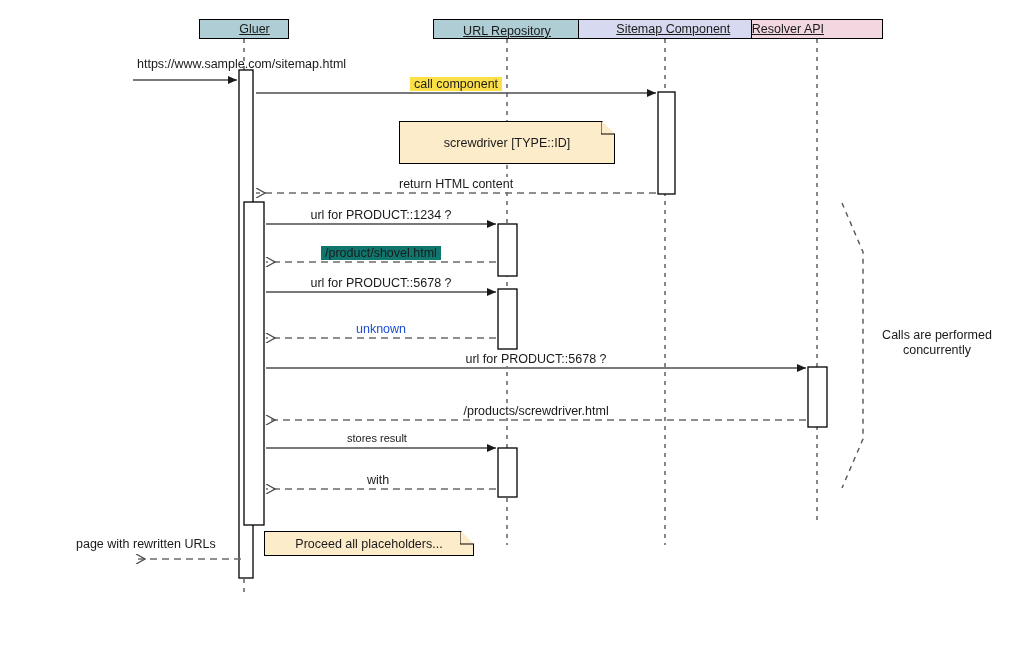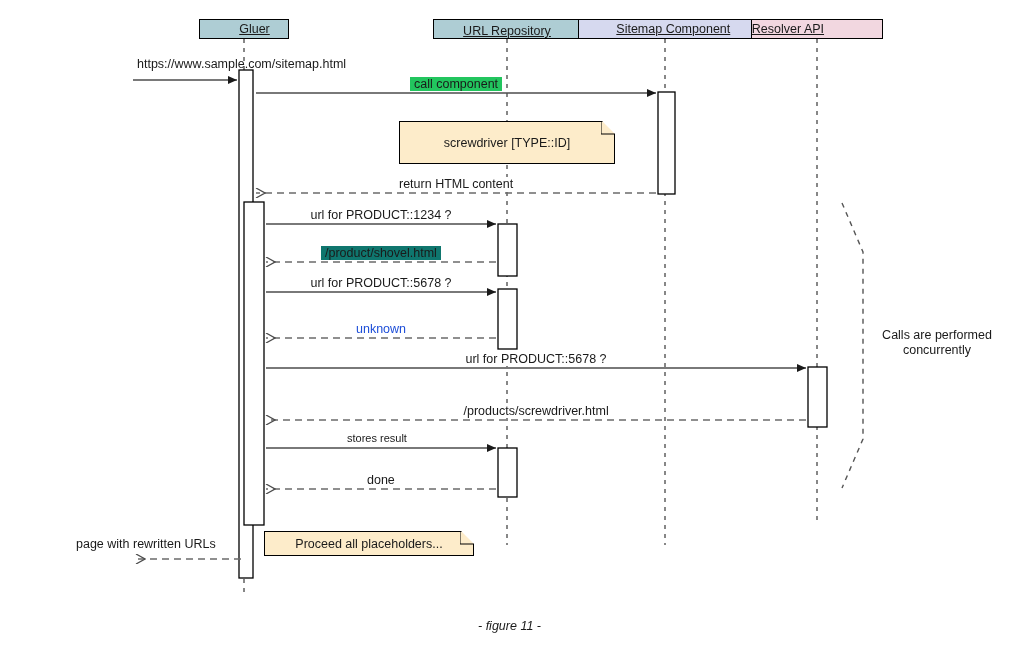--- a/index.html
+++ b/index.html
@@ -89,30 +89,30 @@
       </div>
       <div class="participant-box" style="position: absolute; box-sizing: border-box; border: 1px solid rgb(0, 0, 0); background: rgb(214, 217, 239); height: 20px; top: 19px; left: 578.3px; width: 190px; display: flex; align-items: center; justify-content: center;">
         <span class="participant-label" style="font-size: 12.5px; color: rgb(26, 26, 26); text-decoration: underline; white-space: nowrap;">Sitemap Component</span>
       </div>
       <div class="participant-box" style="position: absolute; box-sizing: border-box; border: 1px solid rgb(0, 0, 0); background: rgb(242, 215, 224); height: 20px; top: 19px; left: 750.8px; width: 132.4px; display: flex; align-items: center; justify-content: flex-start;">
         <span class="participant-label" style="font-size: 12.5px; color: rgb(26, 26, 26); text-decoration: underline; white-space: nowrap;">Resolver API</span>
       </div>
     </div>
   <div id="labels-layer">
       <div class="msg-label" style="position: absolute; font-size: 12.5px; color: rgb(26, 26, 26); white-space: nowrap; background: transparent; padding: 0px 4px; left: 133px; top: 57px;">https://www.sample.com/sitemap.html</div>
-      <div class="msg-label" style="position: absolute; font-size: 12.5px; color: rgb(26, 26, 26); white-space: nowrap; background: #22c55e; padding: 0px 4px; left: 410px; top: 77px;">call component</div>
+      <div class="msg-label" style="position: absolute; font-size: 12.5px; color: rgb(26, 26, 26); white-space: nowrap; background: #fde047; padding: 0px 4px; left: 410px; top: 77px;">call component</div>
       <div class="msg-label" style="position: absolute; font-size: 12.5px; color: rgb(26, 26, 26); white-space: nowrap; background: rgb(255, 255, 255); padding: 0px 4px; left: 395px; top: 177px;">return HTML content</div>
       <div class="msg-label" style="position: absolute; font-size: 12.5px; color: rgb(26, 26, 26); white-space: nowrap; background: rgb(255, 255, 255); padding: 0px 4px; left: 306.5px; top: 208px;">url for PRODUCT::1234 ?</div>
       <div class="msg-label" style="position: absolute; font-size: 12.5px; color: rgb(26, 26, 26); white-space: nowrap; background: #0f766e; padding: 0px 4px; left: 321px; top: 246px;">/product/shovel.html</div>
       <div class="msg-label" style="position: absolute; font-size: 12.5px; color: rgb(26, 26, 26); white-space: nowrap; background: rgb(255, 255, 255); padding: 0px 4px; left: 306.5px; top: 276px;">url for PRODUCT::5678 ?</div>
       <div class="msg-label" style="position: absolute; font-size: 12.5px; color: #1d4ed8; white-space: nowrap; background: rgb(255, 255, 255); padding: 0px 4px; left: 352px; top: 322px;">unknown</div>
       <div class="msg-label" style="position: absolute; font-size: 12.5px; color: rgb(26, 26, 26); white-space: nowrap; background: rgb(255, 255, 255); padding: 0px 4px; left: 461.5px; top: 352px;">url for PRODUCT::5678 ?</div>
       <div class="msg-label" style="position: absolute; font-size: 12.5px; color: rgb(26, 26, 26); white-space: nowrap; background: rgb(255, 255, 255); padding: 0px 4px; left: 459.5px; top: 404px;">/products/screwdriver.html</div>
       <div class="msg-label" style="position: absolute; font-size: 11px; color: rgb(26, 26, 26); white-space: nowrap; background: rgb(255, 255, 255); padding: 0px 4px; left: 343px; top: 432px;">stores result</div>
-      <div class="msg-label" style="position: absolute; font-size: 12.5px; color: rgb(26, 26, 26); white-space: nowrap; background: rgb(255, 255, 255); padding: 0px 4px; left: 363px; top: 473px;">done</div>
+      <div class="msg-label" style="position: absolute; font-size: 12.5px; color: rgb(26, 26, 26); white-space: nowrap; background: rgb(255, 255, 255); padding: 0px 4px; left: 363px; top: 473px;">with</div>
       <div class="msg-label" style="position: absolute; font-size: 12.5px; color: rgb(26, 26, 26); white-space: nowrap; background: transparent; padding: 0px 4px; left: 72px; top: 537px;">page with rewritten URLs</div>
     </div>
   <div id="notes-layer">
       <div style="position: absolute; left: 399px; top: 121px; width: 216px; height: 43px; box-sizing: border-box; background: rgb(253, 236, 202); border: 1px solid rgb(0, 0, 0); clip-path: polygon(0px 0px, calc(100% - 13px) 0px, 100% 13px, 100% 100%, 0px 100%); display: flex; align-items: center; justify-content: center; text-align: center;">
         <div class="note-text" style="font-size: 12.5px; color: rgb(26, 26, 26); line-height: 16px; padding: 0px 6px;">
           <div>screwdriver [TYPE::ID]</div>
         </div>
       </div>
       <svg width="15" height="15" style="position: absolute; left: 601px; top: 121px;">
         <path d="M0,0 L0,13 L13,13" fill="none" stroke="#000000" stroke-width="1"></path>
@@ -125,14 +125,13 @@
       <svg width="15" height="15" style="position: absolute; left: 460px; top: 531px;">
         <path d="M0,0 L0,13 L13,13" fill="none" stroke="#000000" stroke-width="1"></path>
       </svg>
     </div>
 
   <div id="brace-text" style="position: absolute; text-align: center; font-size: 12.5px; color: rgb(26, 26, 26); line-height: 15px; white-space: nowrap; left: 847px; top: 328px; width: 180px;">
       <div>Calls are performed</div>
       <div>concurrently</div>
     </div>
 
-  <div id="caption" style="position:absolute; left:0; width:1019px; top:619px; text-align:center; font-size:12.5px; font-style:italic; color:#1a1a1a;">- figure 11 -</div>
 </div>
 
 </body></html>

